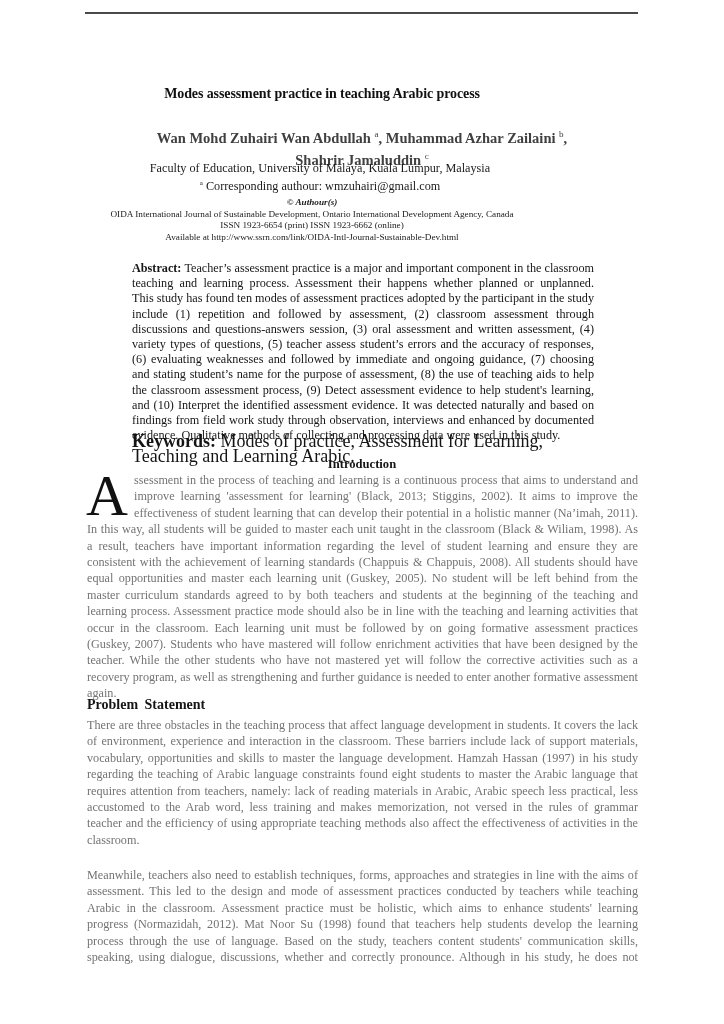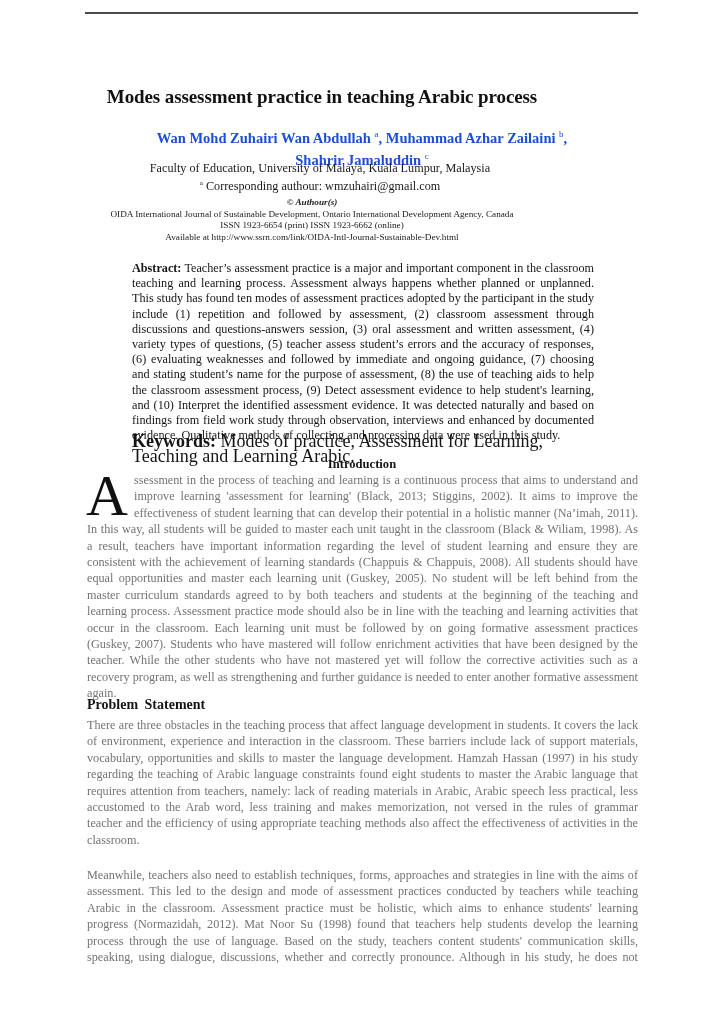--- a/index.html
+++ b/index.html
@@ -6,25 +6,25 @@
     body {
       width: 724px; height: 1024px; position: relative; overflow: hidden;
       font-family: "Liberation Serif", "DejaVu Serif", serif; color: #141414;
     }
     .top-rule {
       position: absolute; left: 85px; top: 12px; width: 553px; height: 2px;
       background: #4a4a4a;
     }
     .title {
       position: absolute; left: 0; width: 644px; top: 86px; text-align: center;
-      font-weight: bold; font-size: 19px; letter-spacing: -0.1px; color: #111;
+      font-weight: bold; font-size: 14px; letter-spacing: -0.1px; color: #111;
     }
     .authors {
       position: absolute; left: 0; width: 724px; top: 125px; text-align: center;
-      font-weight: bold; font-size: 14.5px; line-height: 18px; color: #1d4ed8;
+      font-weight: bold; font-size: 14.5px; line-height: 18px; color: #404040;
     }
     .authors sup { font-size: 9px; font-weight: normal; vertical-align: 6px; }
     .affil {
       position: absolute; left: 0; width: 640px; top: 161px; text-align: center;
       font-size: 12.2px; line-height: 15px; color: #1a1a1a;
     }
     .affil sup { font-size: 7px; vertical-align: 5px; }
     .journal {
       position: absolute; left: 0; width: 624px; top: 197px; text-align: center;
       font-size: 9.2px; line-height: 11.5px; color: #1a1a1a;
@@ -88,21 +88,21 @@
 
 <div class="journal">
   <div class="copy">© Authour(s)</div>
   <div>OIDA International Journal of Sustainable Development, Ontario International Development Agency, Canada</div>
   <div>ISSN 1923-6654 (print) ISSN 1923-6662 (online)</div>
   <div>Available at http://www.ssrn.com/link/OIDA-Intl-Journal-Sustainable-Dev.html</div>
 </div>
 
 <div class="abstract">
   <span class="line"><b>Abstract:</b><span> Teacher’s assessment practice is a major and important component in the classroom</span></span>
-  <span class="line">teaching and learning process. Assessment always happens whether planned or unplanned.</span>
+  <span class="line">teaching and learning process. Assessment their happens whether planned or unplanned.</span>
   <span class="line">This study has found ten modes of assessment practices adopted by the participant in the study</span>
   <span class="line">include (1) repetition and followed by assessment, (2) classroom assessment through</span>
   <span class="line">discussions and questions-answers session, (3) oral assessment and written assessment, (4)</span>
   <span class="line">variety types of questions, (5) teacher assess student’s errors and the accuracy of responses,</span>
   <span class="line">(6) evaluating weaknesses and followed by immediate and ongoing guidance, (7) choosing</span>
   <span class="line">and stating student’s name for the purpose of assessment, (8) the use of teaching aids to help</span>
   <span class="line">the classroom assessment process, (9) Detect assessment evidence to help student's learning,</span>
   <span class="line">and (10) Interpret the identified assessment evidence. It was detected naturally and based on</span>
   <span class="line">findings from field work study through observation, interviews and enhanced by documented</span>
   <span class="line last">evidence. Qualitative methods of collecting and processing data were used in this study.</span>

